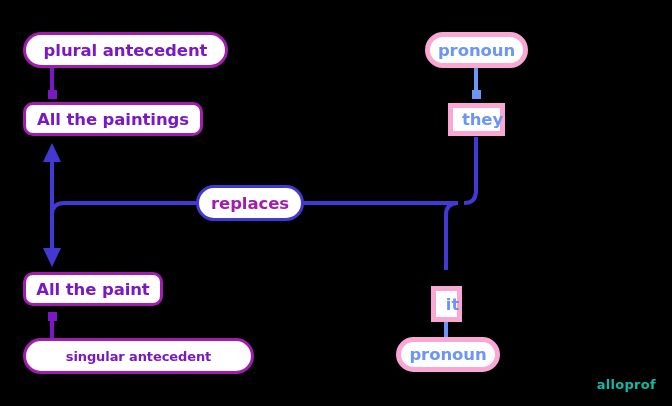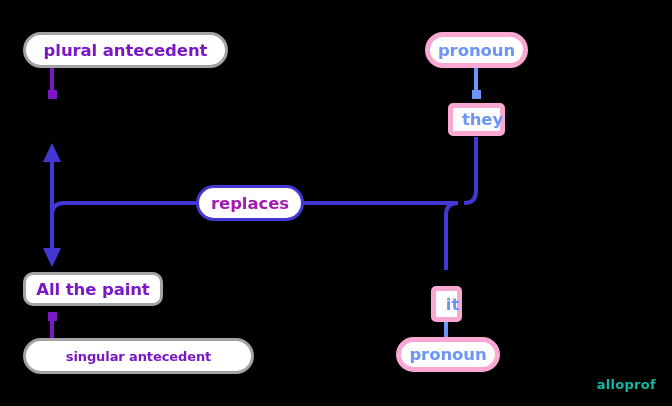--- a/index.html
+++ b/index.html
@@ -25,37 +25,37 @@
     align-items: center;
     justify-content: center;
     font-weight: 700;
     white-space: nowrap;
     letter-spacing: -0.1px;
     z-index: 5;
   }
 
   
   .purple {
-    border: 3px solid #a3a3a3;
+    border: 3px solid #a21caf;
     color: #7a18c4;
   }
   
   .blue {
     border: 5px solid #f9a8d4;
     color: #6c95f7;
   }
   
   .indigo {
     border: 3px solid #4338d4;
     color: #a21caf;
   }
 
   .pill   { border-radius: 999px; }
   .rect   { border-radius: 10px; }
-  .rect-s { border-radius: 5px; padding-left: 12px; }
+  .rect-s { border-radius: 0; padding-left: 12px; }
 
   
   .conn {
     position: absolute;
     z-index: 2;
   }
   .v-purple { background: #7a18c4; width: 4px; }
   .v-blue   { background: #6c95f7; width: 4px; }
 
   
@@ -108,20 +108,21 @@
 
     <path d="M 476 137 L 476 191 Q 476 203 464 203" fill="none" stroke="#4338d4" stroke-width="4"></path>
     <path d="M 452 203 L 458 203 Q 446 203 446 215 L 446 270" fill="none" stroke="#4338d4" stroke-width="4"></path>
   </svg>
 
   <div class="node purple pill" style="left:23px; top:32px; width:205px; height:36px; font-size:16.5px;">plural antecedent</div>
 
   <div class="conn v-purple" style="left:50px; top:68px; height:28px;"></div>
   <div class="stud stud-purple" style="left:47.5px; top:90px;"></div>
 
+  <div class="node purple rect" style="left:23px; top:102px; width:180px; height:34px; font-size:16.5px;">All the paintings</div>
 
   <div class="node purple rect" style="left:23px; top:272px; width:140px; height:34px; font-size:16.5px;text-align:right;">All the paint</div>
 
   <div class="conn v-purple" style="left:50px; top:312px; height:26px;"></div>
   <div class="stud stud-purple" style="left:47.5px; top:312px;"></div>
 
   <div class="node purple pill" style="left:23px; top:338px; width:231px; height:36px; font-size:13px;">singular antecedent</div>
 
   <div class="node indigo pill" style="left:196px; top:185px; width:108px; height:36px; font-size:16.5px;">replaces</div>
 

